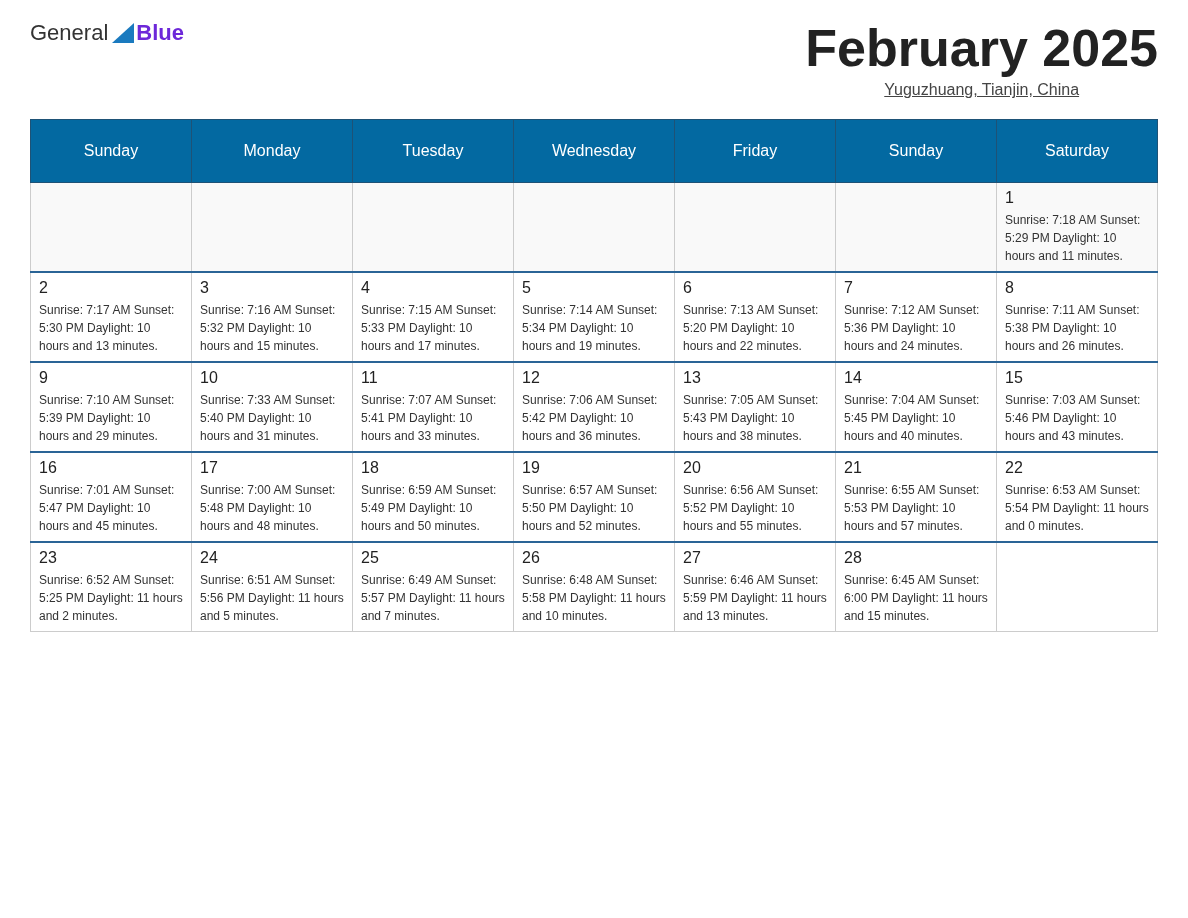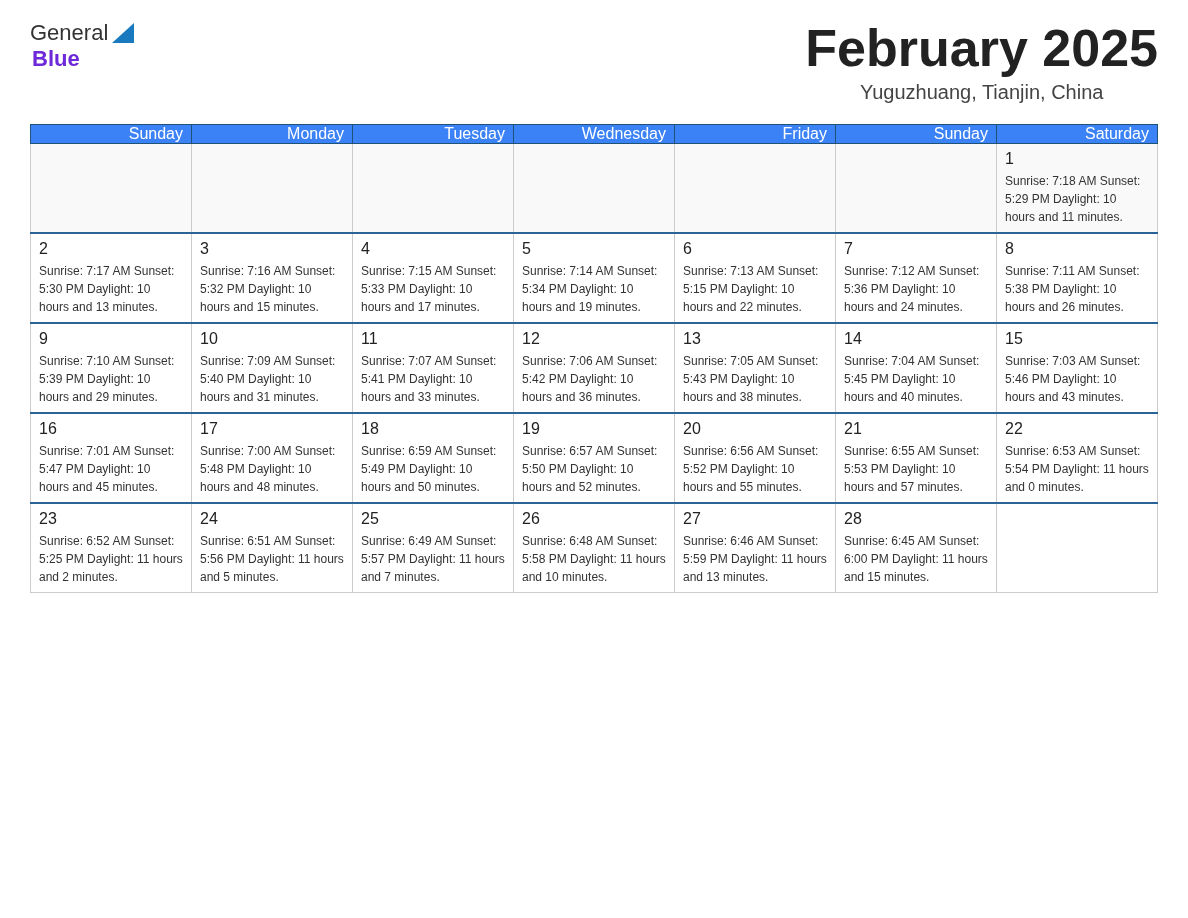--- a/index.html
+++ b/index.html
@@ -21,21 +21,21 @@
       align-items: center;
       gap: 4px;
     }
     .logo-text-general {
       font-size: 22px;
       color: #333;
       font-weight: normal;
     }
     .logo-group {
       display: flex;
-      flex-direction: column;
+      flex-direction: row;
       justify-content: flex-end;
     }
     .logo-line1 {
       display: flex;
       align-items: center;
     }
     .logo-line2 {
       font-size: 22px;
       color: #6d28d9;
       font-weight: bold;
@@ -44,36 +44,37 @@
     .title-block {
       text-align: center;
     }
     .title-month {
       font-size: 52px;
       font-weight: bold;
       color: #222;
       line-height: 1.1;
     }
     .title-location {
-      font-size: 20px;
+      font-size: 16px;
       color: #444;
       margin-top: 4px;
+      text-decoration: underline;
     }
     .calendar {
       width: 100%;
       border-collapse: collapse;
       border: 1px solid #ccc;
     }
     .calendar th {
-      background-color: #3b82f6;
+      background-color: #0369a1;
       color: #fff;
       font-size: 16px;
       font-weight: normal;
-      padding: 0 8px;
-      text-align: right;
+      padding: 22px 8px;
+      text-align: center;
       border: 1px solid #1e5276;
     }
     .calendar td {
       vertical-align: top;
       border: 1px solid #ccc;
       padding: 6px 8px;
       width: 14.28%;
       min-height: 110px;
       font-size: 12.5px;
       color: #333;
@@ -172,21 +173,21 @@
         </td>
         <td>
           <span class="day-number">5</span>
           <div class="day-info">Sunrise: 7:14 AM
 Sunset: 5:34 PM
 Daylight: 10 hours and 19 minutes.</div>
         </td>
         <td>
           <span class="day-number">6</span>
           <div class="day-info">Sunrise: 7:13 AM
-Sunset: 5:15 PM
+Sunset: 5:20 PM
 Daylight: 10 hours and 22 minutes.</div>
         </td>
         <td>
           <span class="day-number">7</span>
           <div class="day-info">Sunrise: 7:12 AM
 Sunset: 5:36 PM
 Daylight: 10 hours and 24 minutes.</div>
         </td>
         <td>
           <span class="day-number">8</span>
@@ -197,21 +198,21 @@
       </tr>
       <tr class="row-border-top">
         <td>
           <span class="day-number">9</span>
           <div class="day-info">Sunrise: 7:10 AM
 Sunset: 5:39 PM
 Daylight: 10 hours and 29 minutes.</div>
         </td>
         <td>
           <span class="day-number">10</span>
-          <div class="day-info">Sunrise: 7:09 AM
+          <div class="day-info">Sunrise: 7:33 AM
 Sunset: 5:40 PM
 Daylight: 10 hours and 31 minutes.</div>
         </td>
         <td>
           <span class="day-number">11</span>
           <div class="day-info">Sunrise: 7:07 AM
 Sunset: 5:41 PM
 Daylight: 10 hours and 33 minutes.</div>
         </td>
         <td>

